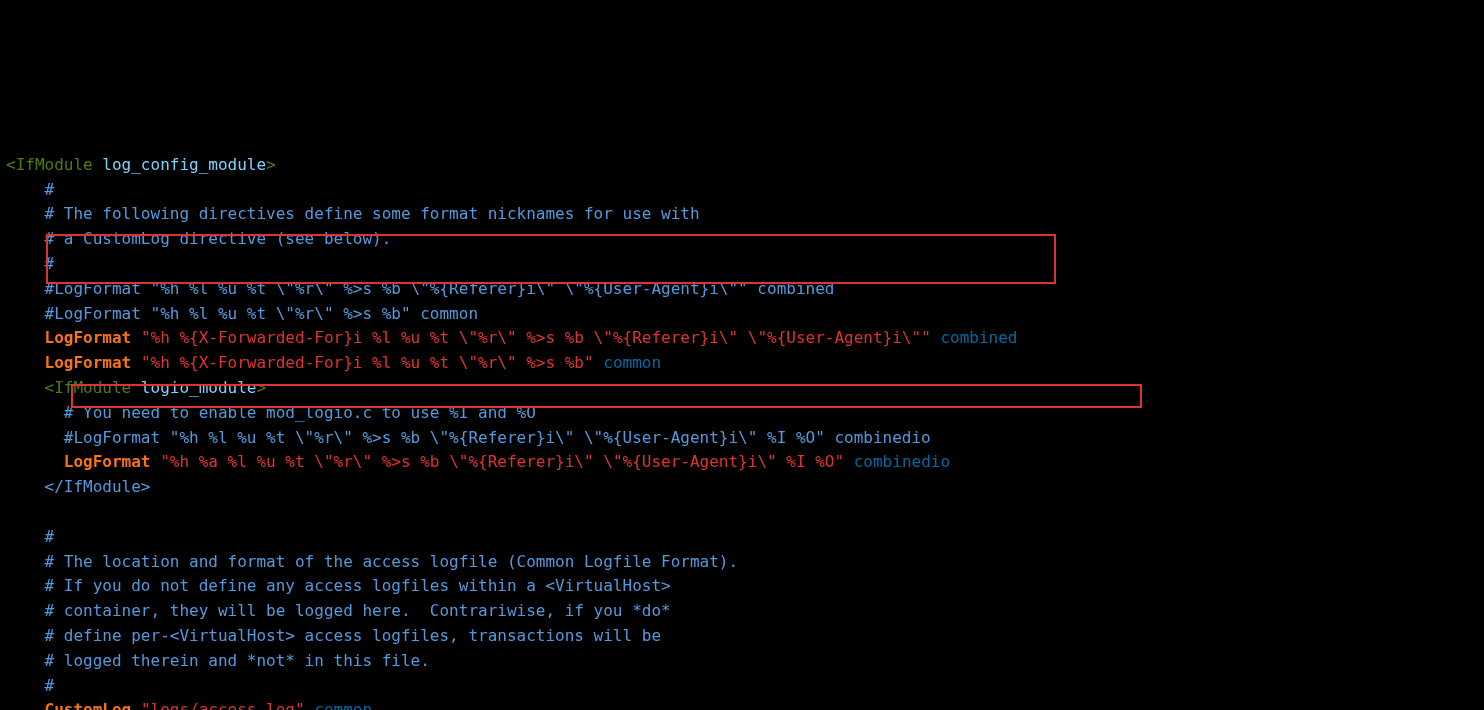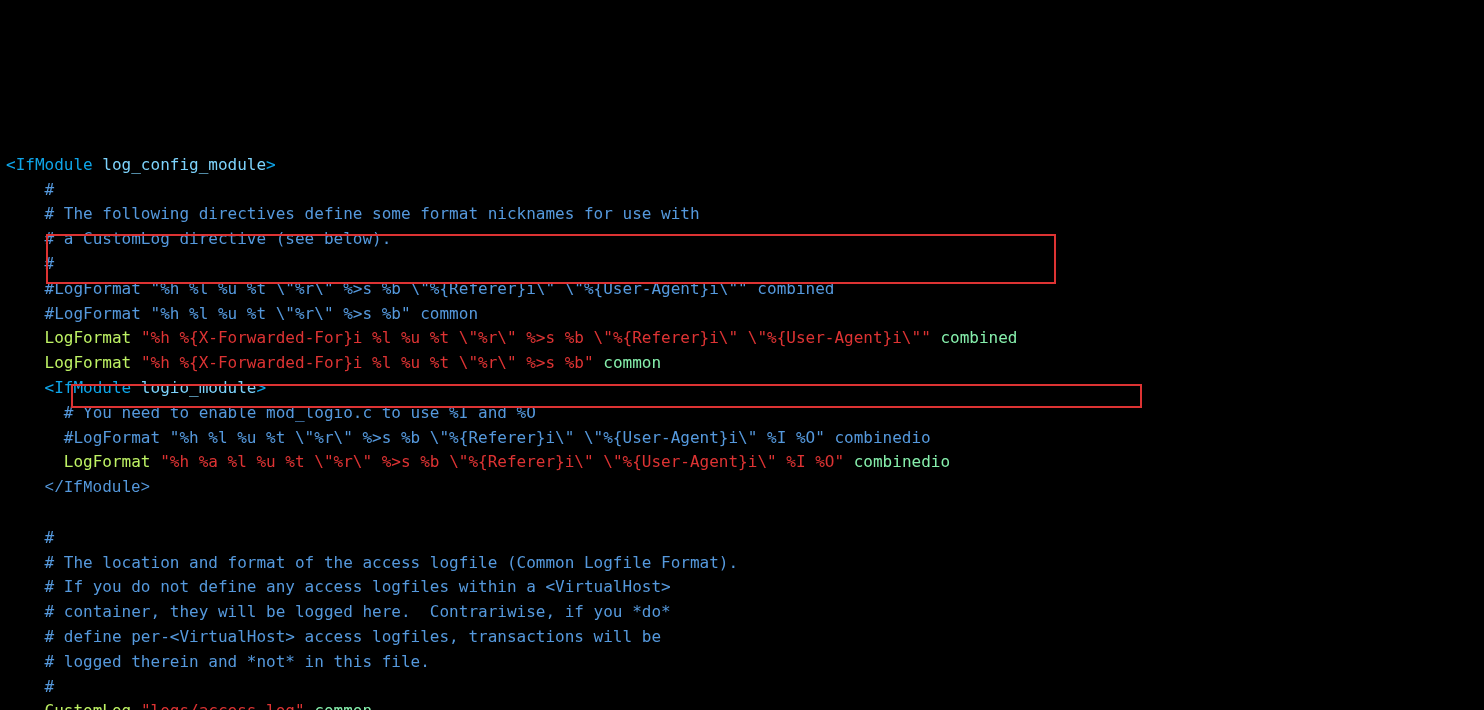--- a/index.html
+++ b/index.html
@@ -16,27 +16,27 @@
       padding: 4px 6px;
       white-space: pre;
       width: 1484px;
       height: 710px;
       overflow: hidden;
     }
     .line {
       display: block;
       white-space: pre;
     }
-    .tag { color: #0ea5e9; }
+    .tag { color: #4d7c0f; }
     .module { color: #7dd3fc; }
     .comment { color: #5599dd; }
-    .directive { color: #bef264; }
+    .directive { color: #f97316; font-weight: bold; }
     .quoted { color: #dd3333; }
-    .literal { color: #86efac; }
-    .close-tag { color: #5599dd; font-family: Liberation Mono, monospace; }
+    .literal { color: #0369a1; }
+    .close-tag { color: #5599dd; }
     .red-box-1 {
       position: absolute;
       border: 2px solid #dd3333;
       left: 40px;
       top: 131px;
       width: 1010px;
       height: 50px;
       pointer-events: none;
     }
     .red-box-2 {

